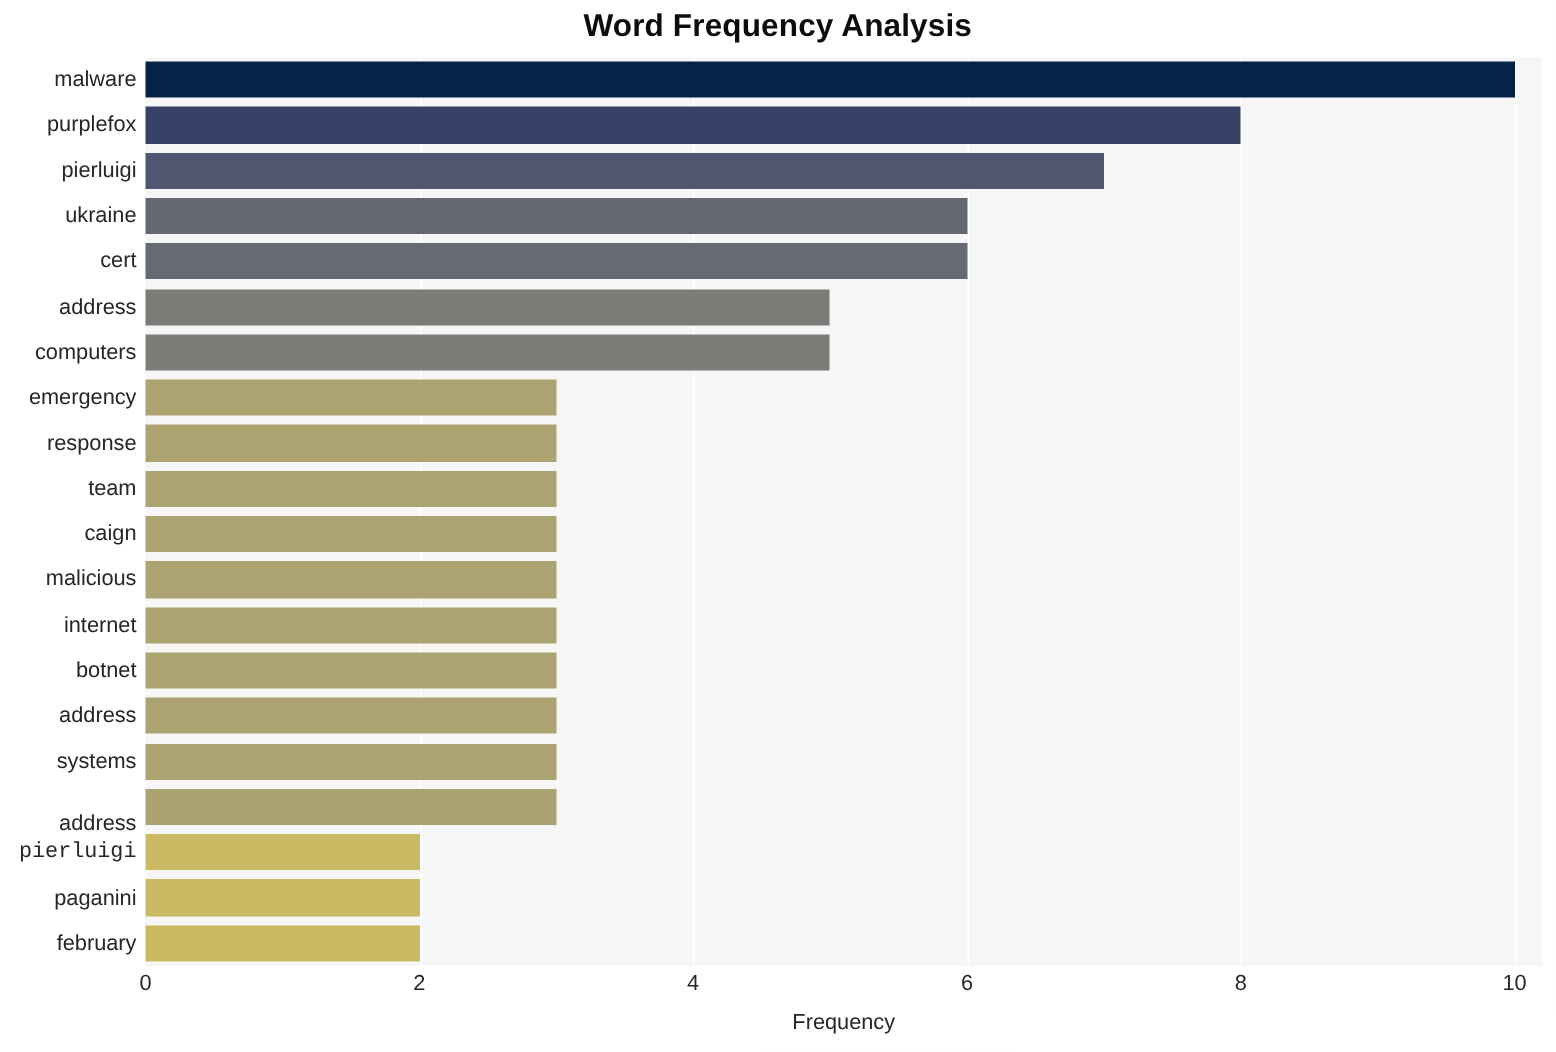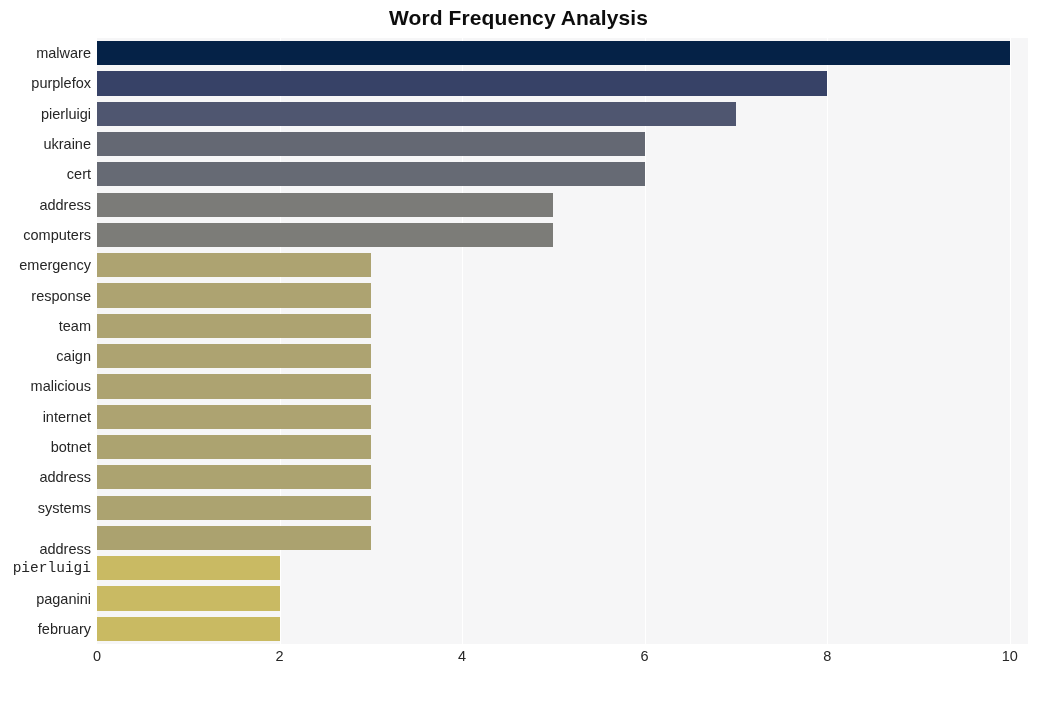--- a/index.html
+++ b/index.html
@@ -224,14 +224,15 @@
 
   <div id="x-labels">
       <div class="x-tick-label" style="left: 97px;">0</div>
       <div class="x-tick-label" style="left: 279.549px;">2</div>
       <div class="x-tick-label" style="left: 462.098px;">4</div>
       <div class="x-tick-label" style="left: 644.647px;">6</div>
       <div class="x-tick-label" style="left: 827.196px;">8</div>
       <div class="x-tick-label" style="left: 1009.75px;">10</div>
     </div>
 
+  <div id="x-axis-title">Frequency</div>
 
 </div>
 
 </body></html>

